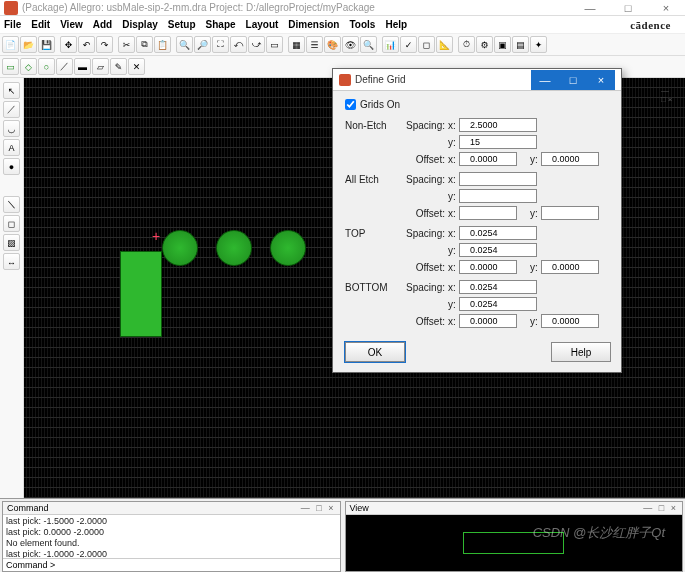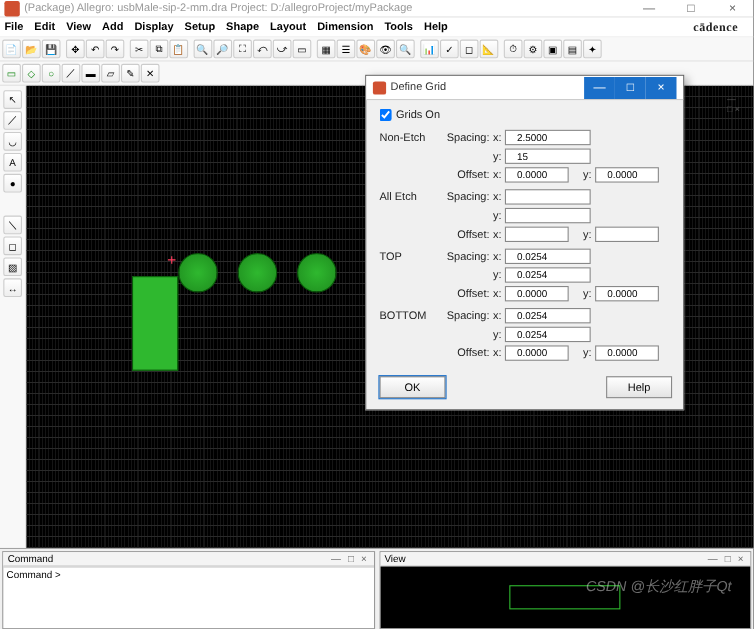--- a/index.html
+++ b/index.html
@@ -183,20 +183,27 @@
 </div>
 
 <div class="rpanel"><span>—</span><span>□</span><span>×</span></div>
 
 <div class="panels">
   <div class="panel">
     <div class="panel-hdr">
       <span>Command</span>
       <span class="pbtns">— □ ×</span>
     </div>
+    <div class="cmd-body">
+      <div>last pick: -1.5000 -2.0000</div>
+      <div>last pick:  0.0000 -2.0000</div>
+      <div>No element found.</div>
+      <div>last pick: -1.0000 -2.0000</div>
+
+    </div>
     <div class="cmd-input">
       <span>Command &gt;</span>
       <input type="text" style="">
     </div>
   </div>
   <div class="panel">
     <div class="panel-hdr">
       <span>View</span>
       <span class="pbtns">— □ ×</span>
     </div>

